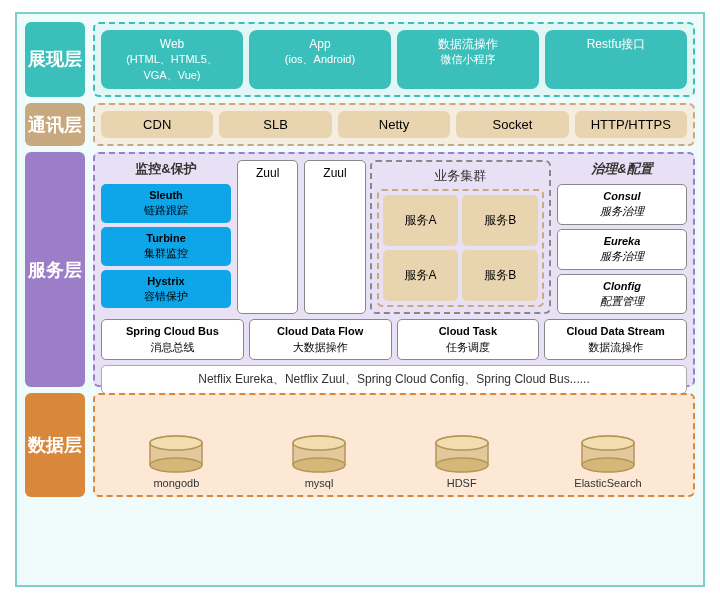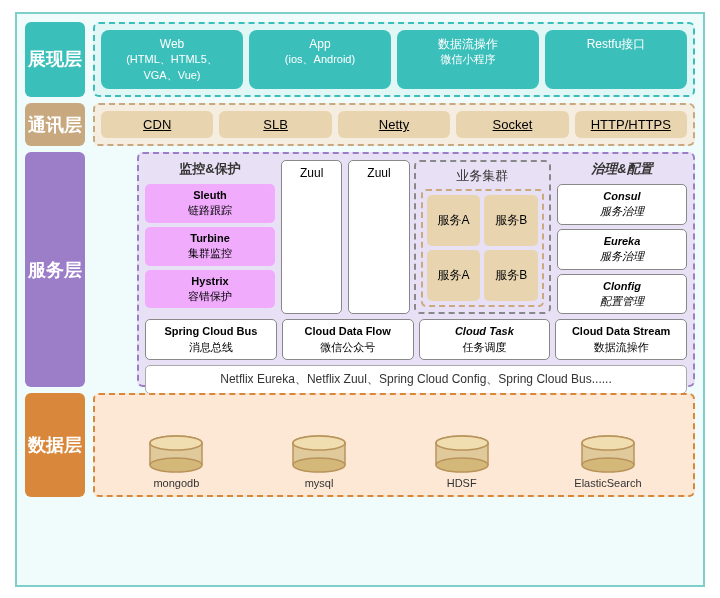--- a/index.html
+++ b/index.html
@@ -87,21 +87,20 @@
     .comm-item {
       background: #e8d5b0;
       border-radius: 6px;
       padding: 6px 10px;
       text-align: center;
       font-size: 13px;
       flex: 1;
       display: flex;
       align-items: center;
       justify-content: center;
-      text-decoration: underline;
     }
 
     
     .service-row {
       display: flex;
       height: 235px;
     }
     .service-label {
       width: 60px;
       min-width: 60px;
@@ -117,21 +116,20 @@
     }
     .service-content {
       flex: 1;
       background: #e8e0f5;
       border: 2px dashed #9b7dc8;
       border-radius: 6px;
       padding: 6px;
       display: flex;
       flex-direction: column;
       gap: 5px;
-      margin-left: 44px;
     }
     .service-main {
       display: flex;
       flex: 1;
       gap: 6px;
     }
 
     
     .monitor-col {
       width: 130px;
@@ -140,21 +138,21 @@
       gap: 4px;
     }
     .monitor-title {
       font-size: 13px;
       font-weight: bold;
       text-align: center;
       color: #333;
       margin-bottom: 2px;
     }
     .monitor-item {
-      background: #f0abfc;
+      background: #0ea5e9;
       border-radius: 5px;
       padding: 4px 6px;
       text-align: center;
       font-size: 11px;
       line-height: 1.4;
     }
 
     
     .cluster-col {
       flex: 1;
@@ -387,24 +385,24 @@
         </div>
       </div>
 
       <div class="service-tools">
         <div class="service-tool-item">
           <div style="font-weight:bold;font-size:11px;">Spring Cloud Bus</div>
           <div>消息总线</div>
         </div>
         <div class="service-tool-item">
           <div style="font-weight:bold;font-size:11px;">Cloud Data Flow</div>
-          <div>微信公众号</div>
+          <div>大数据操作</div>
         </div>
         <div class="service-tool-item">
-          <div style="font-weight:bold;font-size:11px;font-style:italic;">Cloud Task</div>
+          <div style="font-weight:bold;font-size:11px;">Cloud Task</div>
           <div>任务调度</div>
         </div>
         <div class="service-tool-item">
           <div style="font-weight:bold;font-size:11px;">Cloud Data Stream</div>
           <div>数据流操作</div>
         </div>
       </div>
 
       <div class="netflix-row">Netflix Eureka、Netflix Zuul、Spring Cloud Config、Spring Cloud Bus......</div>
     </div>

